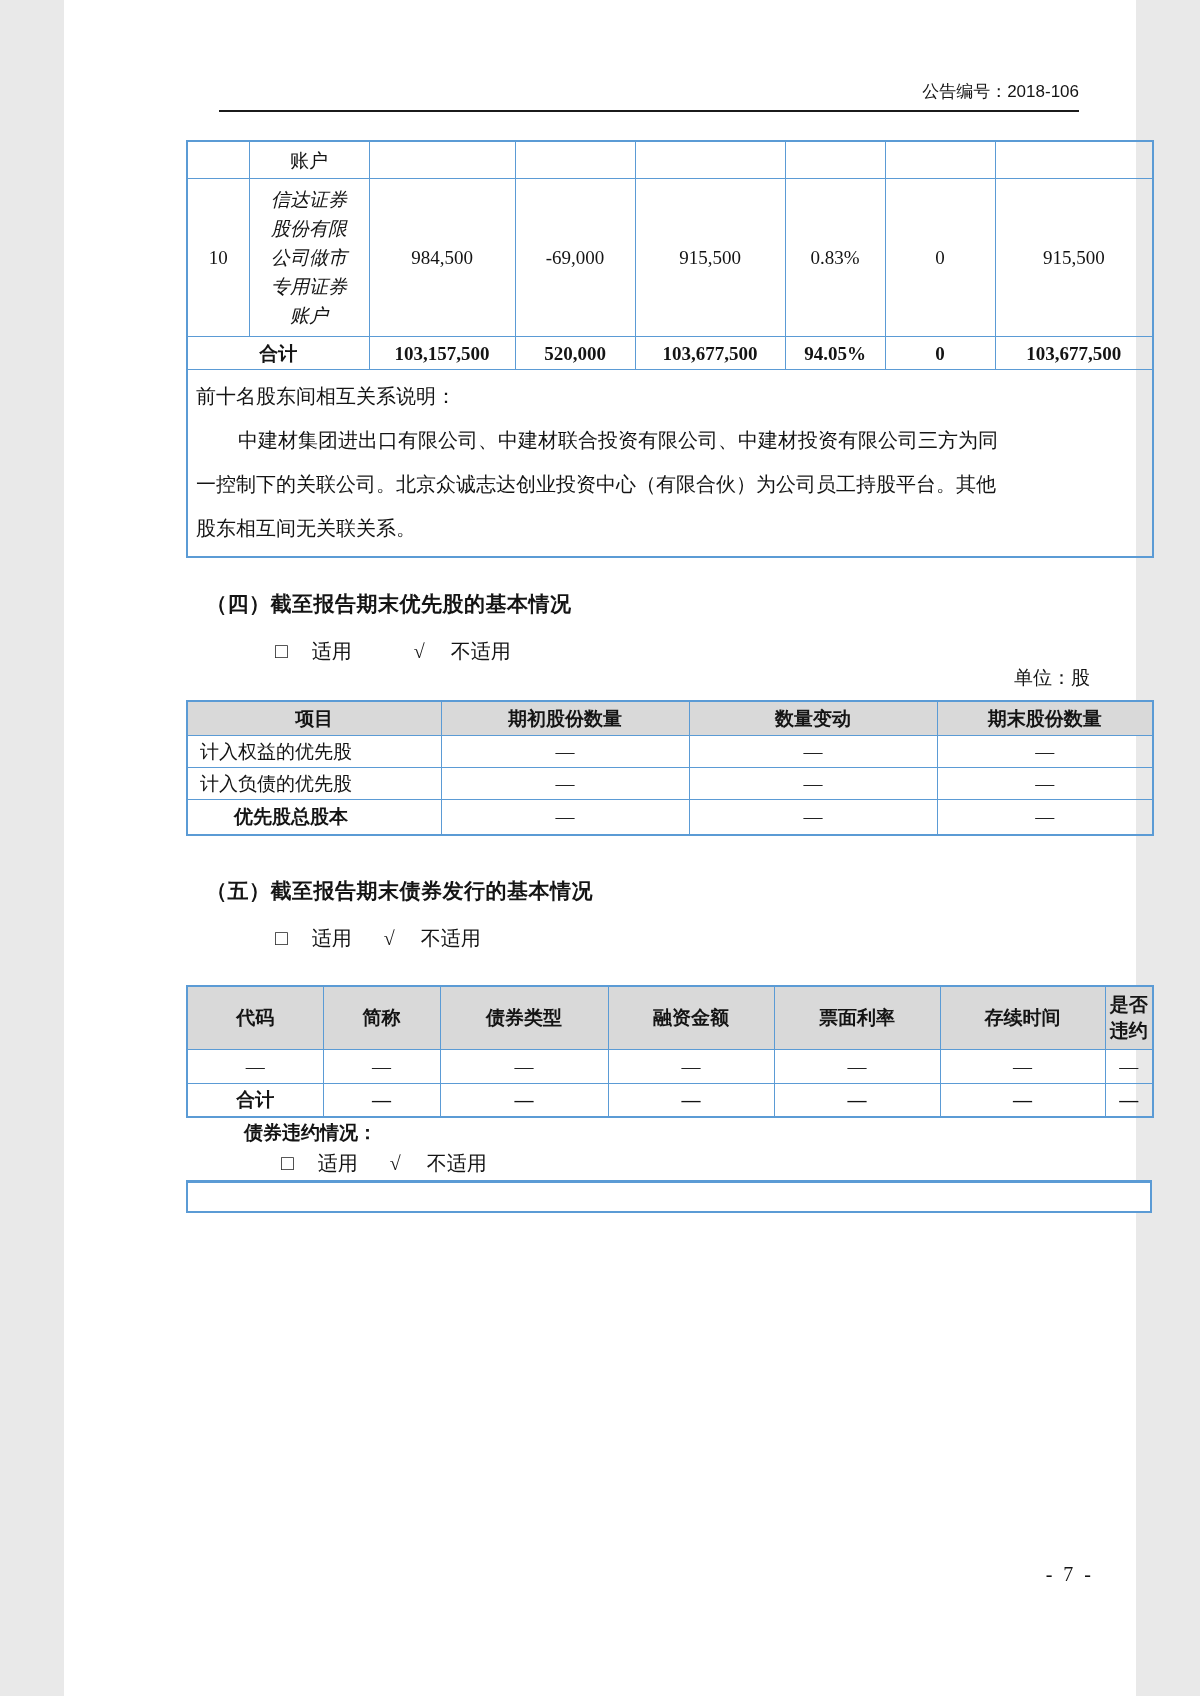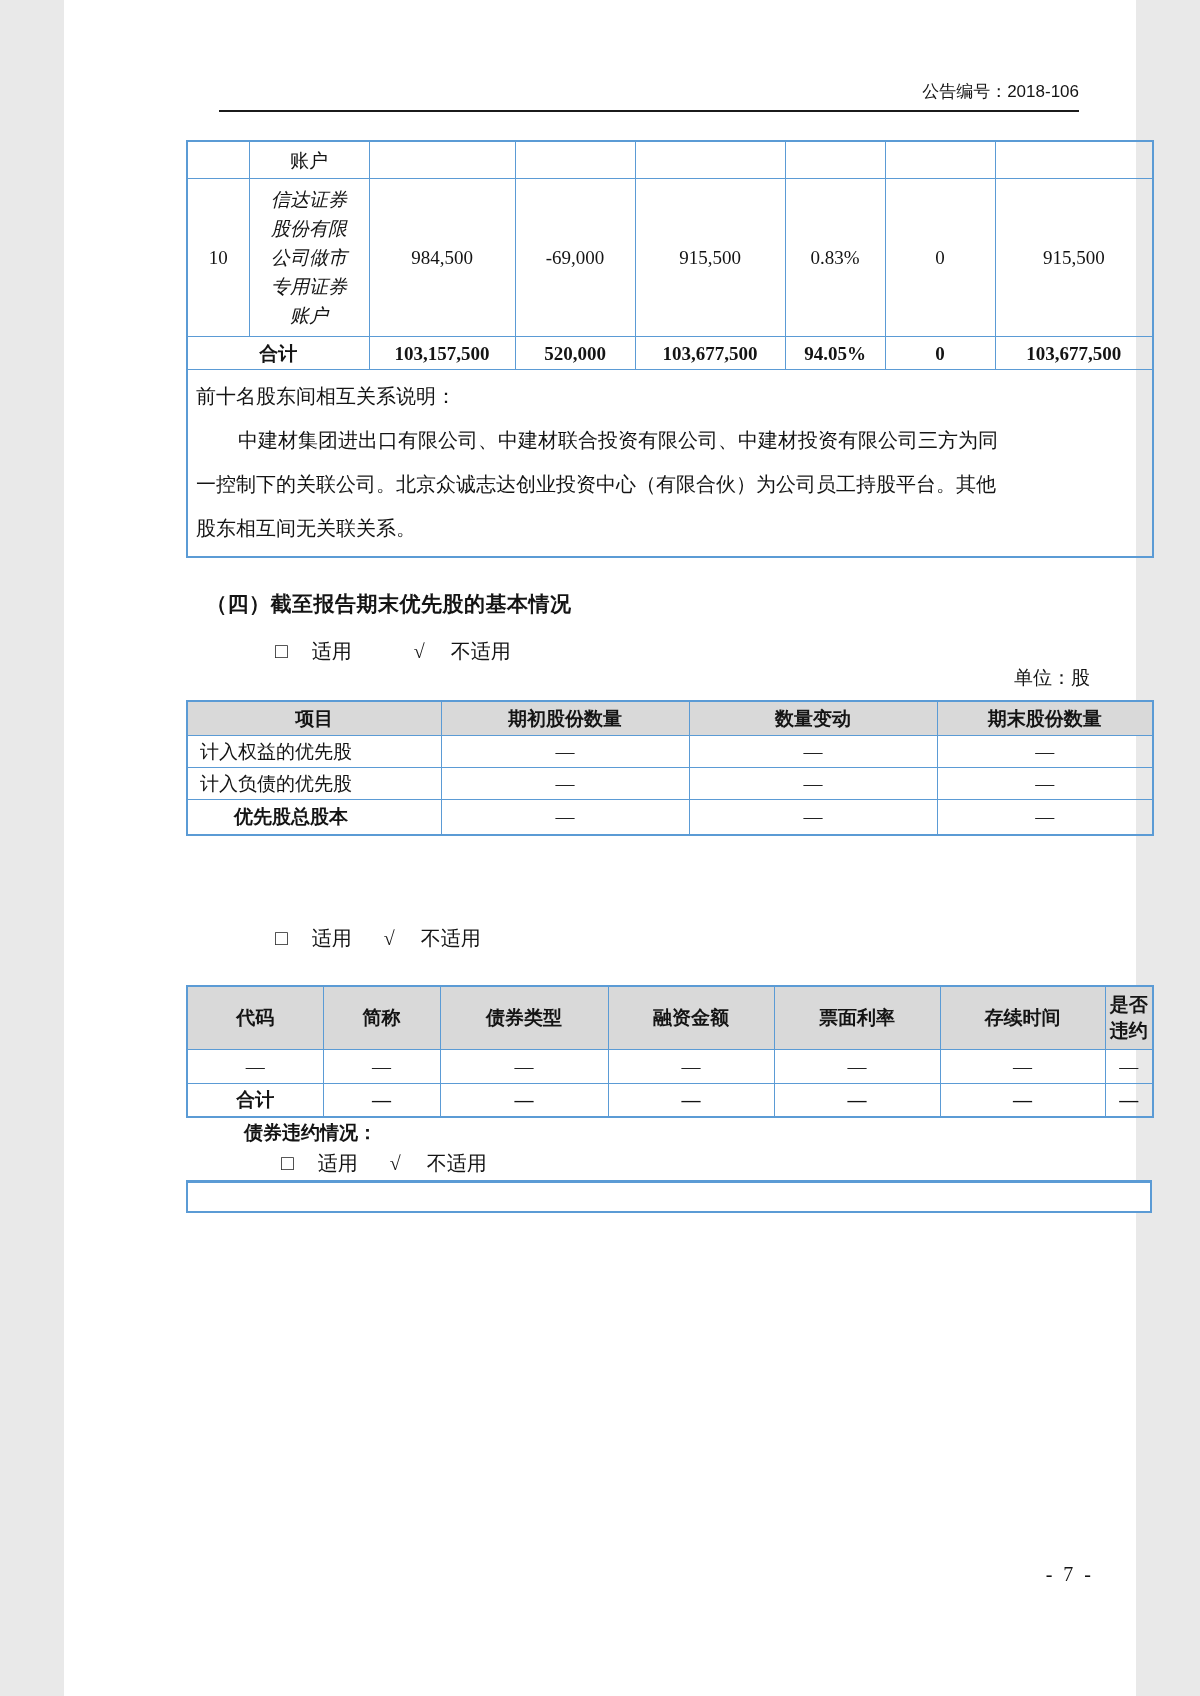--- a/index.html
+++ b/index.html
@@ -167,20 +167,21 @@
     </tr>
     <tr class="lastRow">
       <td class="lab">优先股总股本</td>
       <td>—</td>
       <td>—</td>
       <td>—</td>
     </tr>
   </tbody>
     </table>
 
+  <div class="secTitle" style="top:877px;">（五）截至报告期末债券发行的基本情况</div>
   <div class="applyRow tight" style="top:925px;">
     <span class="box">□</span><span class="lblA">适用</span><span class="chk">√</span><span class="lblN">不适用</span>
   </div>
 
   <table class="tbl" id="bondTable">
     <colgroup>
       <col style="width:136px">
         <col style="width:117px">
         <col style="width:168px">
         <col style="width:166px">

